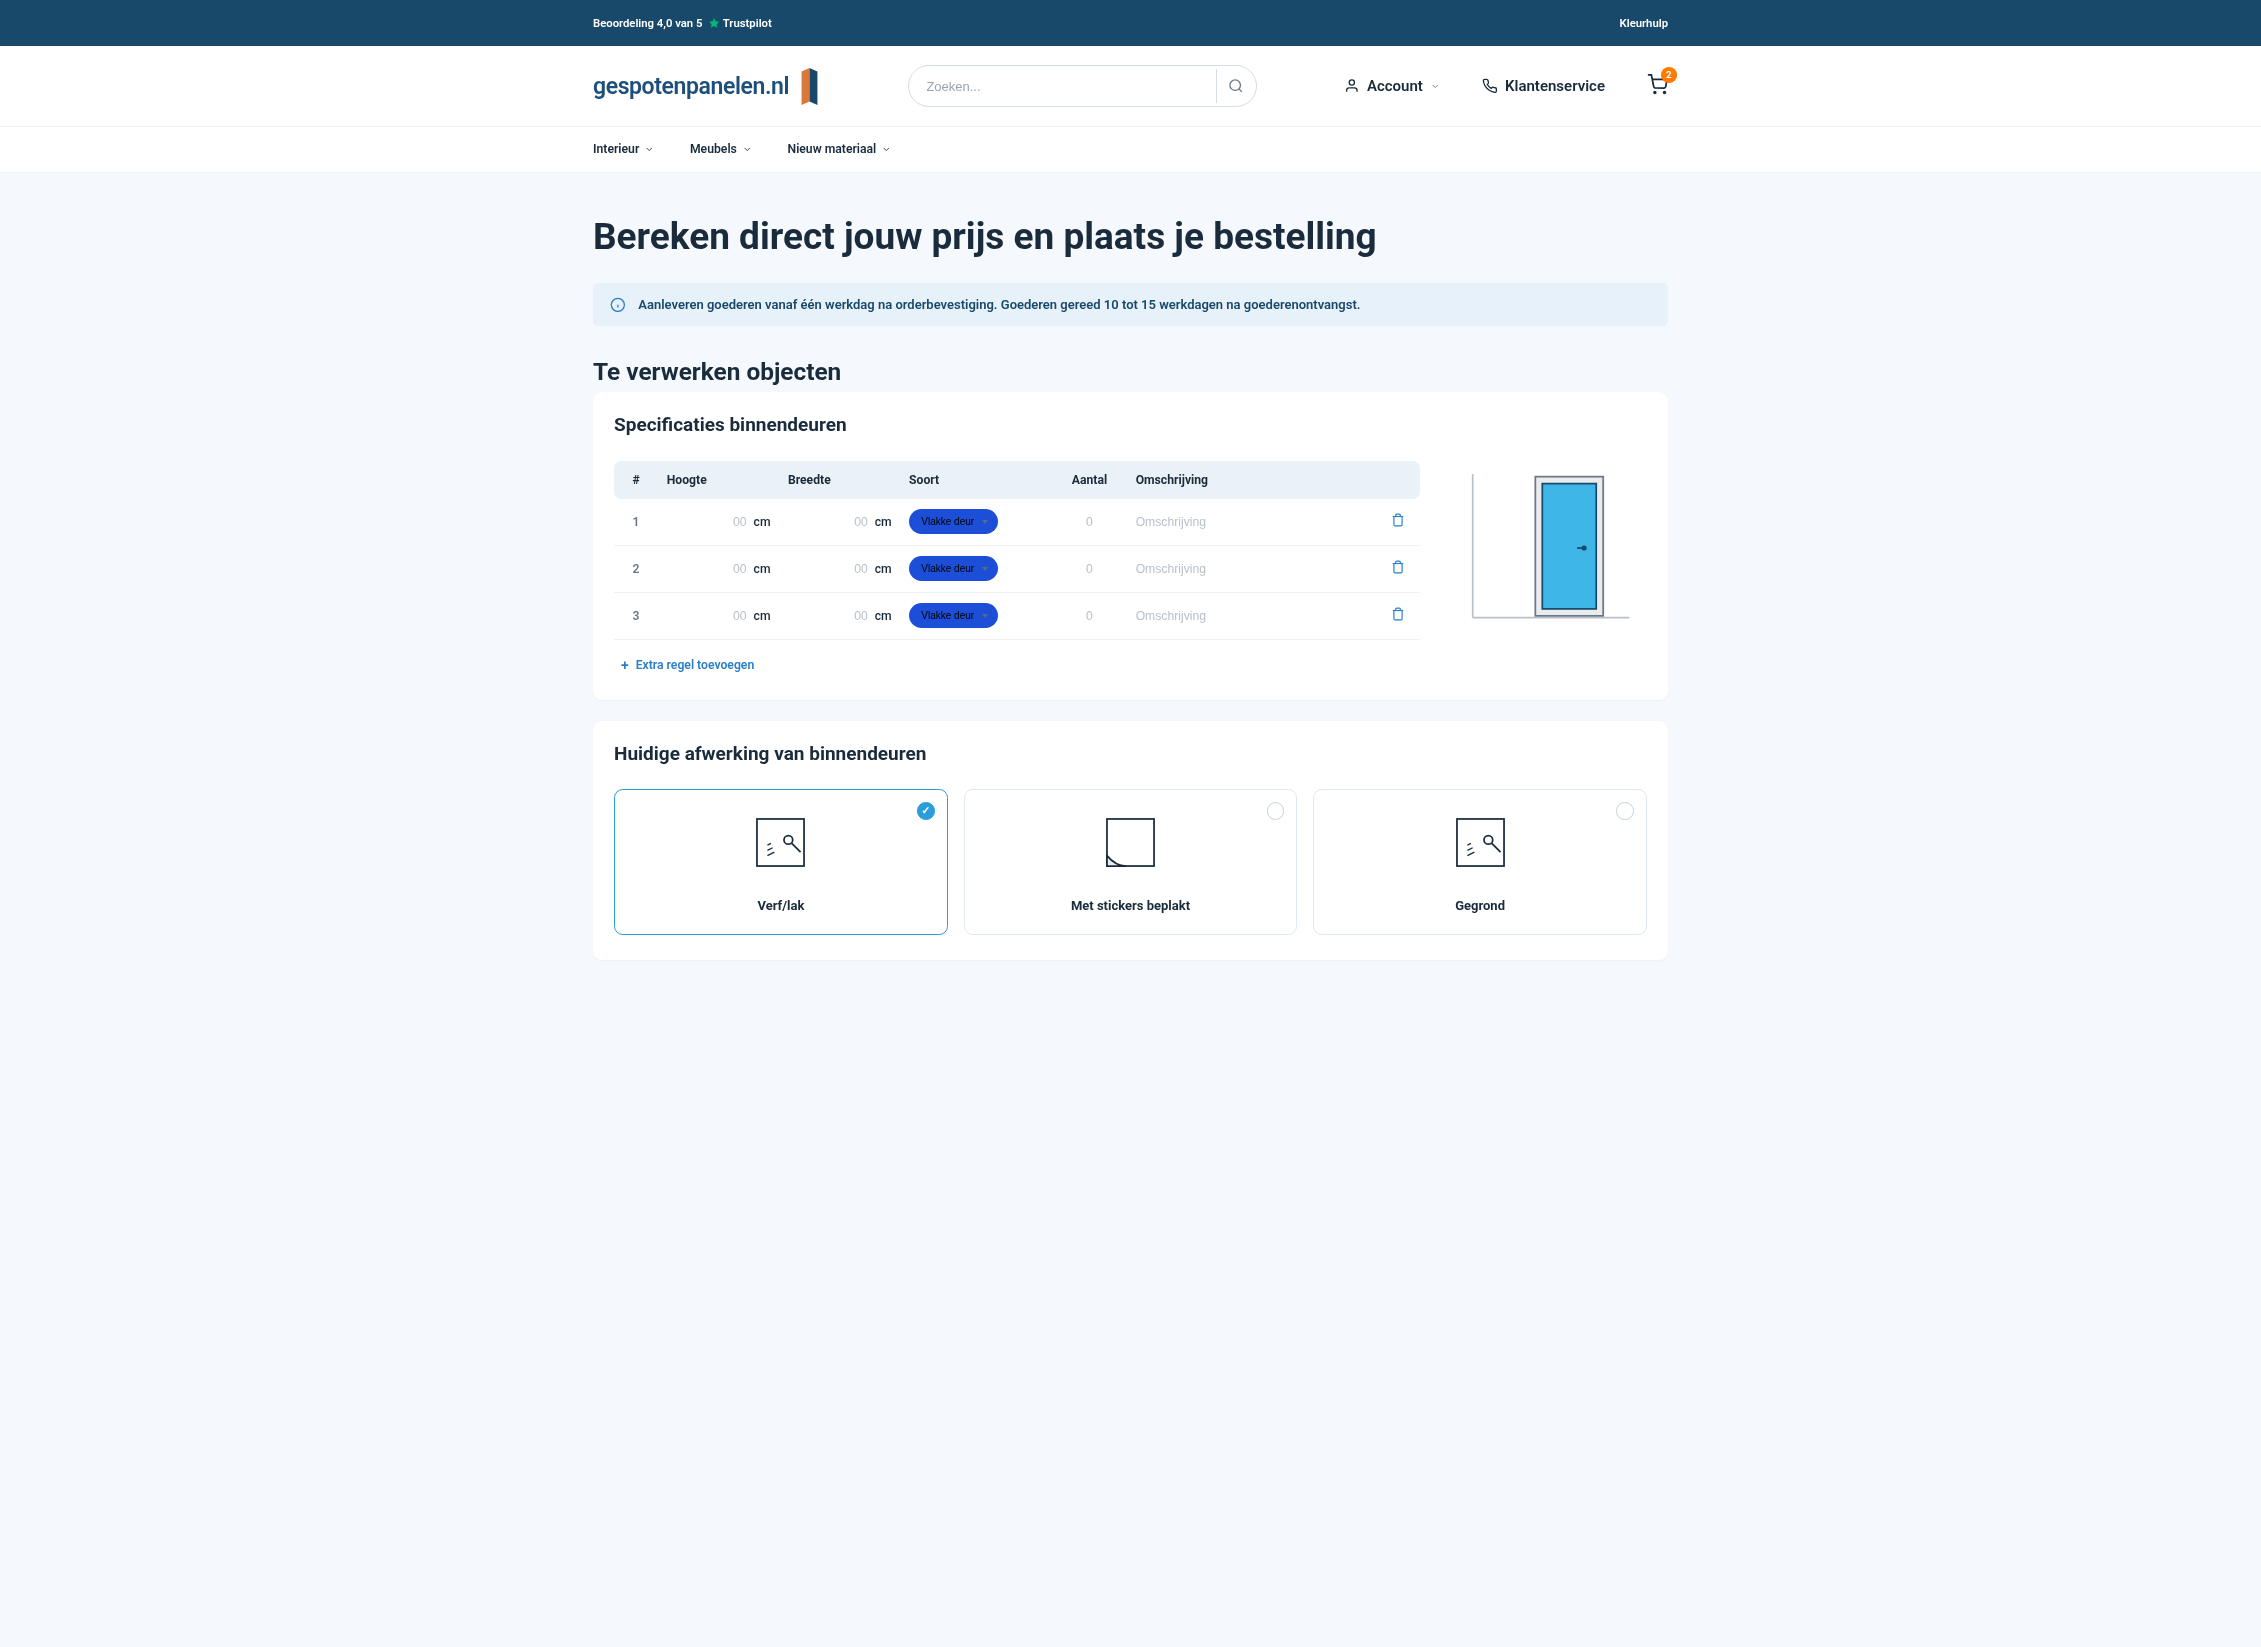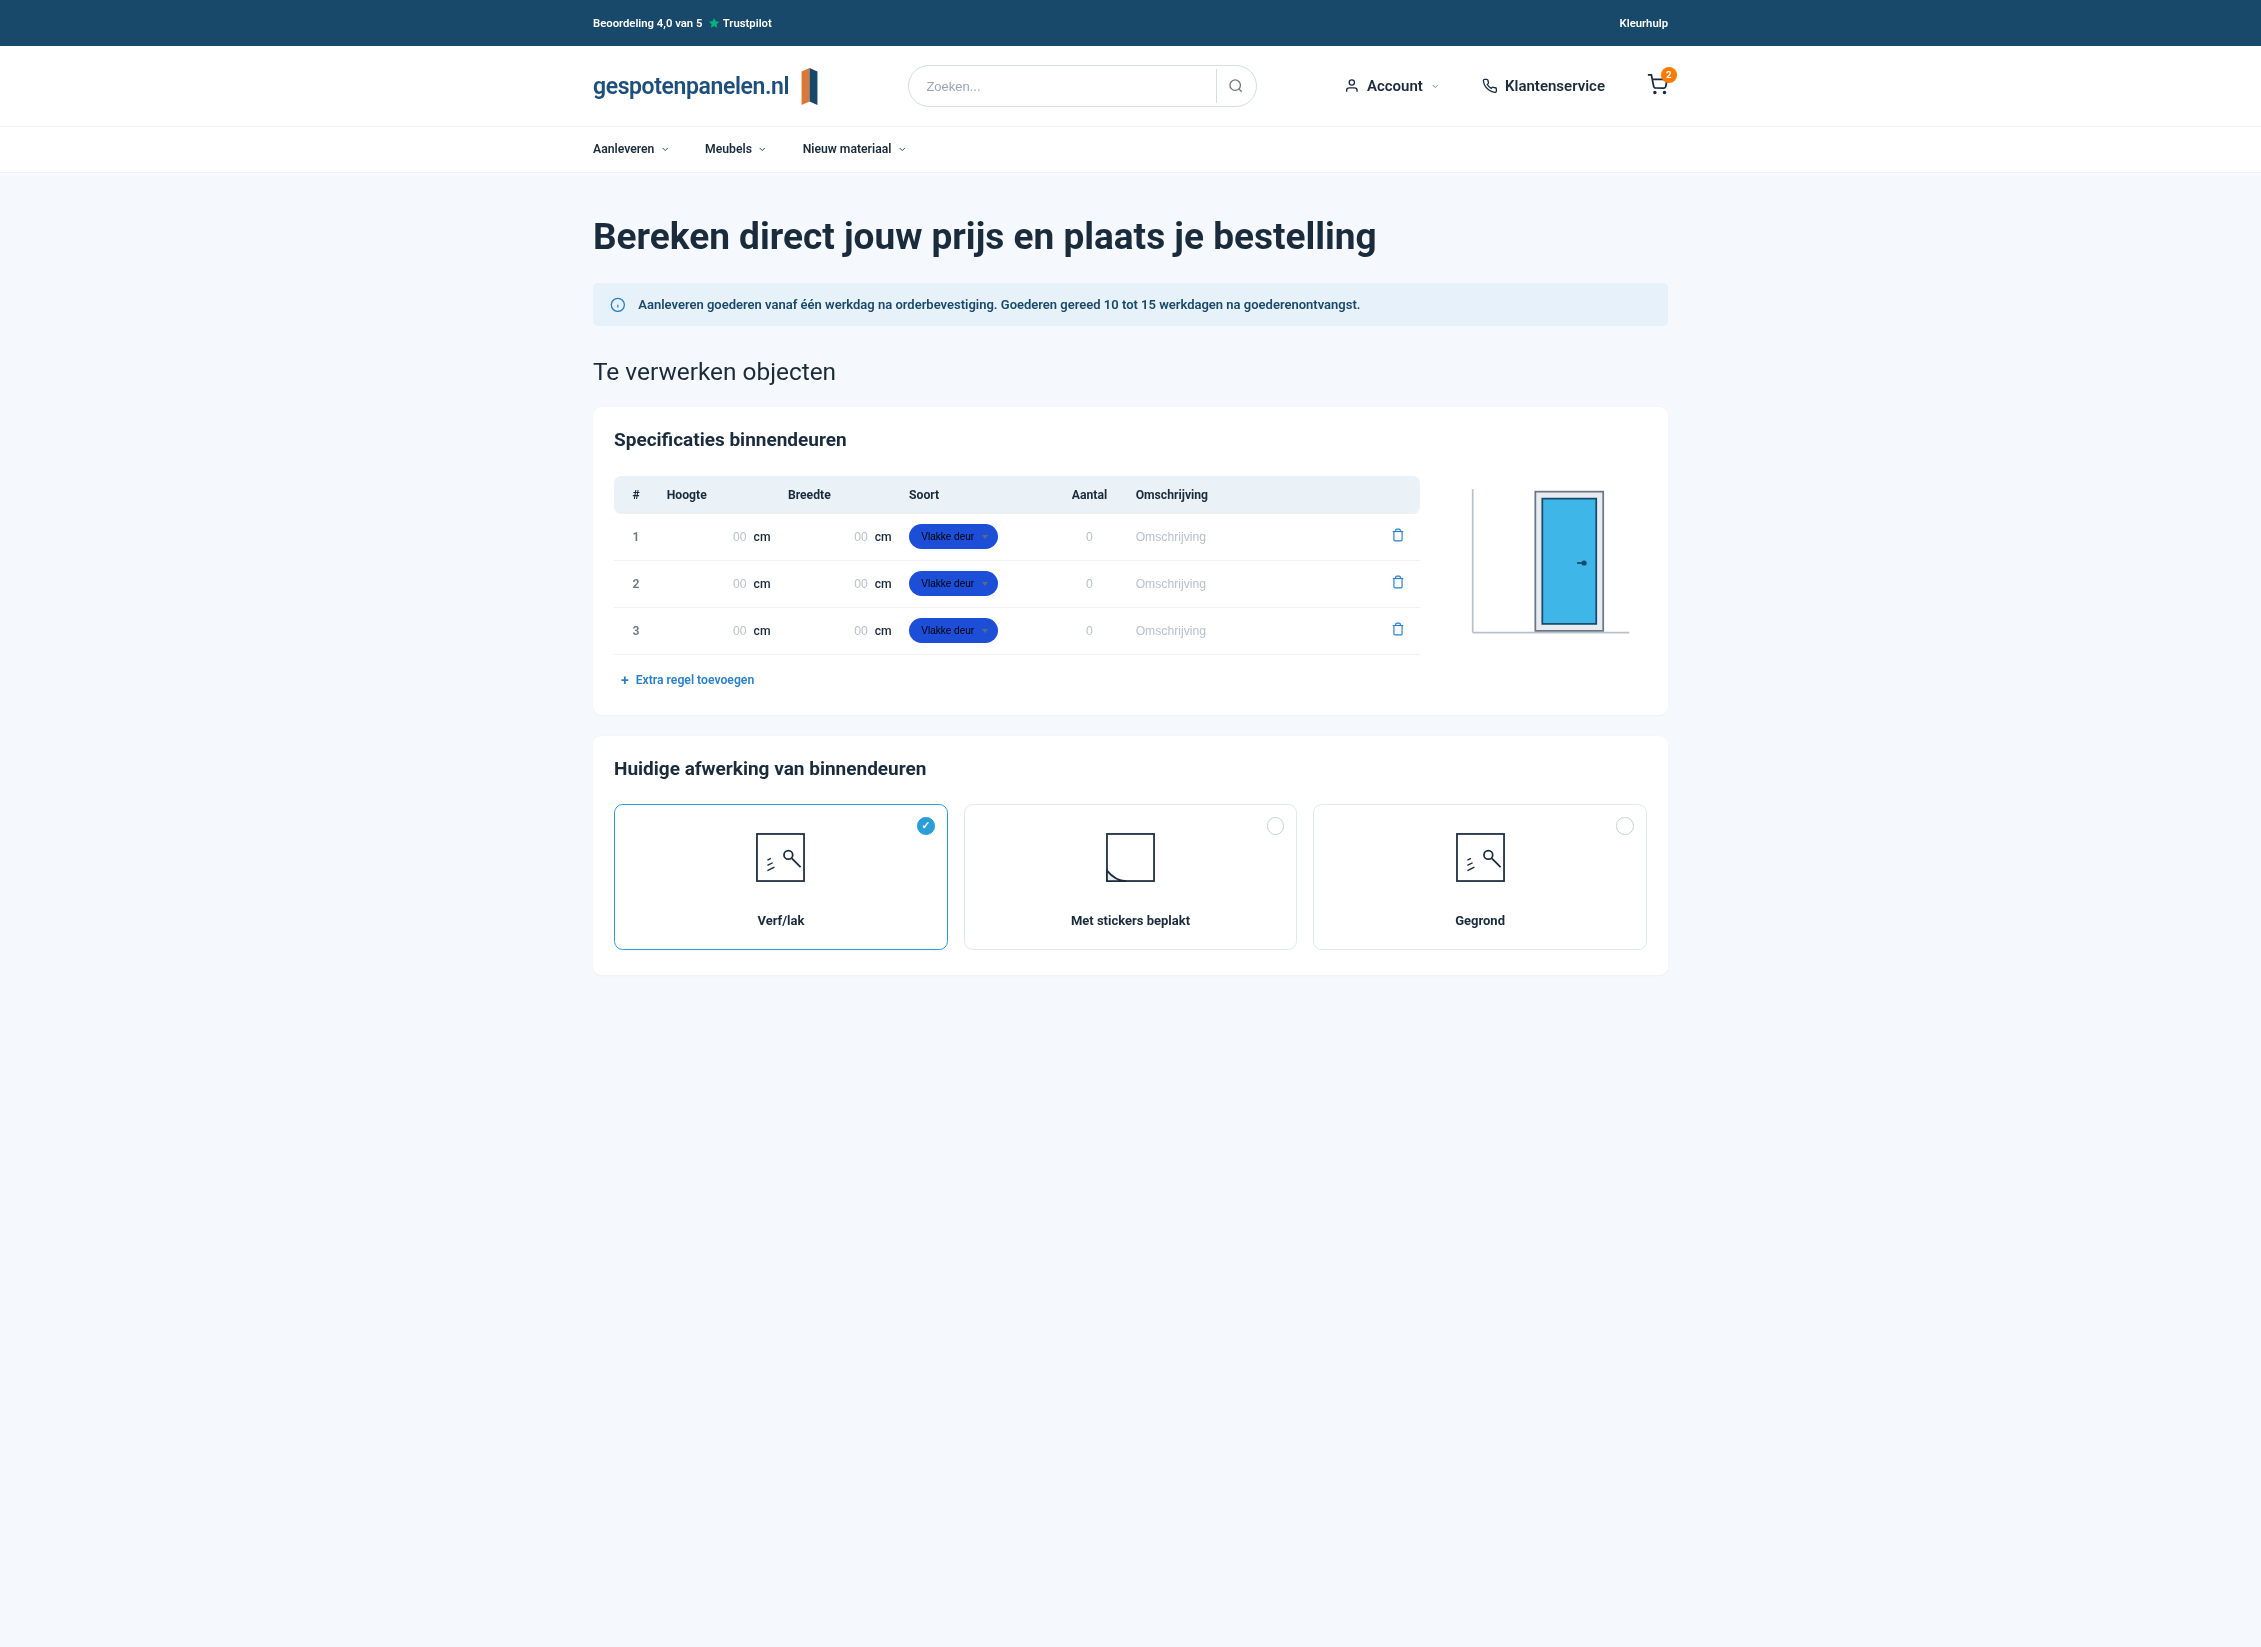--- a/index.html
+++ b/index.html
@@ -34,21 +34,21 @@
     .nav-item { padding: 15.7px 0; font-size: 12.2px; font-weight: 600; cursor: pointer; display: flex; align-items: center; gap: 5.2px; }
     
     
     .main { max-width: 1117px; margin: 0 auto; padding: 42px 21px; }
     .page-title { text-align: center; font-size: 31px; font-weight: 600; margin-bottom: 52px; }
     .subtitle { font-size: 37px; font-weight: 700; margin-bottom: 24.4px; }
     
     .info-banner { background: #e6f1fa; border-radius: 5px; padding: 14px 17.4px; display: flex; align-items: center; gap: 12.2px; margin-bottom: 31px; }
     .info-banner-text { color: #19496a; font-size: 13px; font-weight: 600; }
     
-    .section-title { font-size: 24.4px; font-weight: 400; margin-bottom: 21px; }
+    .section-title { font-size: 24.4px; font-weight: 700; margin-bottom: 6px; }
     
     .card { background: #fff; border-radius: 8.7px; padding: 21px; margin-bottom: 21px; box-shadow: 0 0.9px 1.7px rgba(0,0,0,0.04); }
     .card-title { font-size: 19px; font-weight: 700; margin-bottom: 24.4px; }
     
     .content-row { display: flex; gap: 35px; }
     .table-area { flex: 1; }
     
     .table { width: 100%; border-collapse: collapse; }
     .table thead th { background: #eaf2f8; padding: 12.2px 8.7px; text-align: left; font-size: 12.2px; font-weight: 700; }
     .table thead th:first-child { border-radius: 7px 0 0 7px; text-align: center; width: 44px; }
@@ -147,21 +147,21 @@
           </svg>
         <span class="cart-badge">2</span>
       </div>
     </div>
   </div>
 </div>
 
 <div class="nav">
   <div class="nav-inner">
     <div class="nav-item">
-      <span>Aanleveren</span>
+      <span>Interieur</span>
       <svg width="10.5" height="10.5" viewBox="0 0 24 24" fill="none" stroke="#1a2b3c" stroke-width="2">
           <polyline points="6 9 12 15 18 9"></polyline>
         </svg>
     </div>
     <div class="nav-item">
       <span>Meubels</span>
       <svg width="10.5" height="10.5" viewBox="0 0 24 24" fill="none" stroke="#1a2b3c" stroke-width="2">
           <polyline points="6 9 12 15 18 9"></polyline>
         </svg>
     </div>

